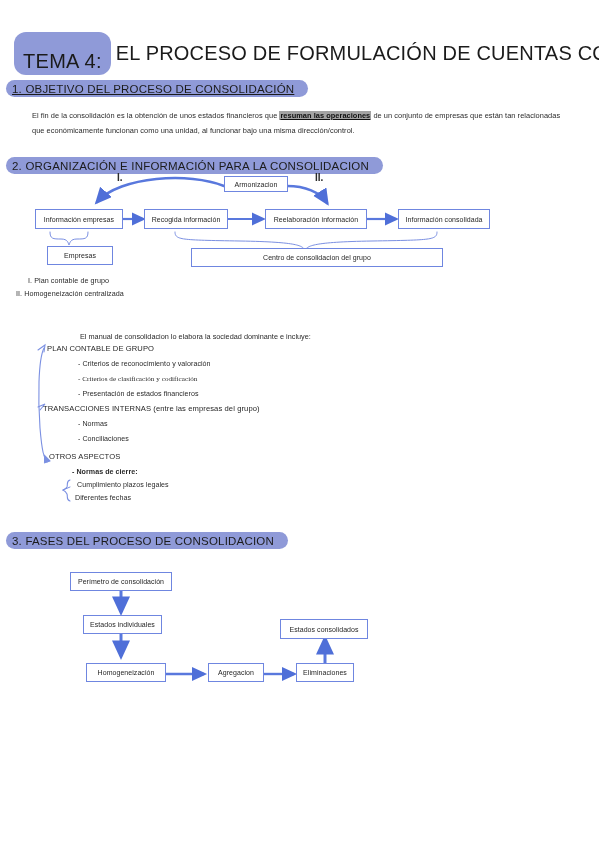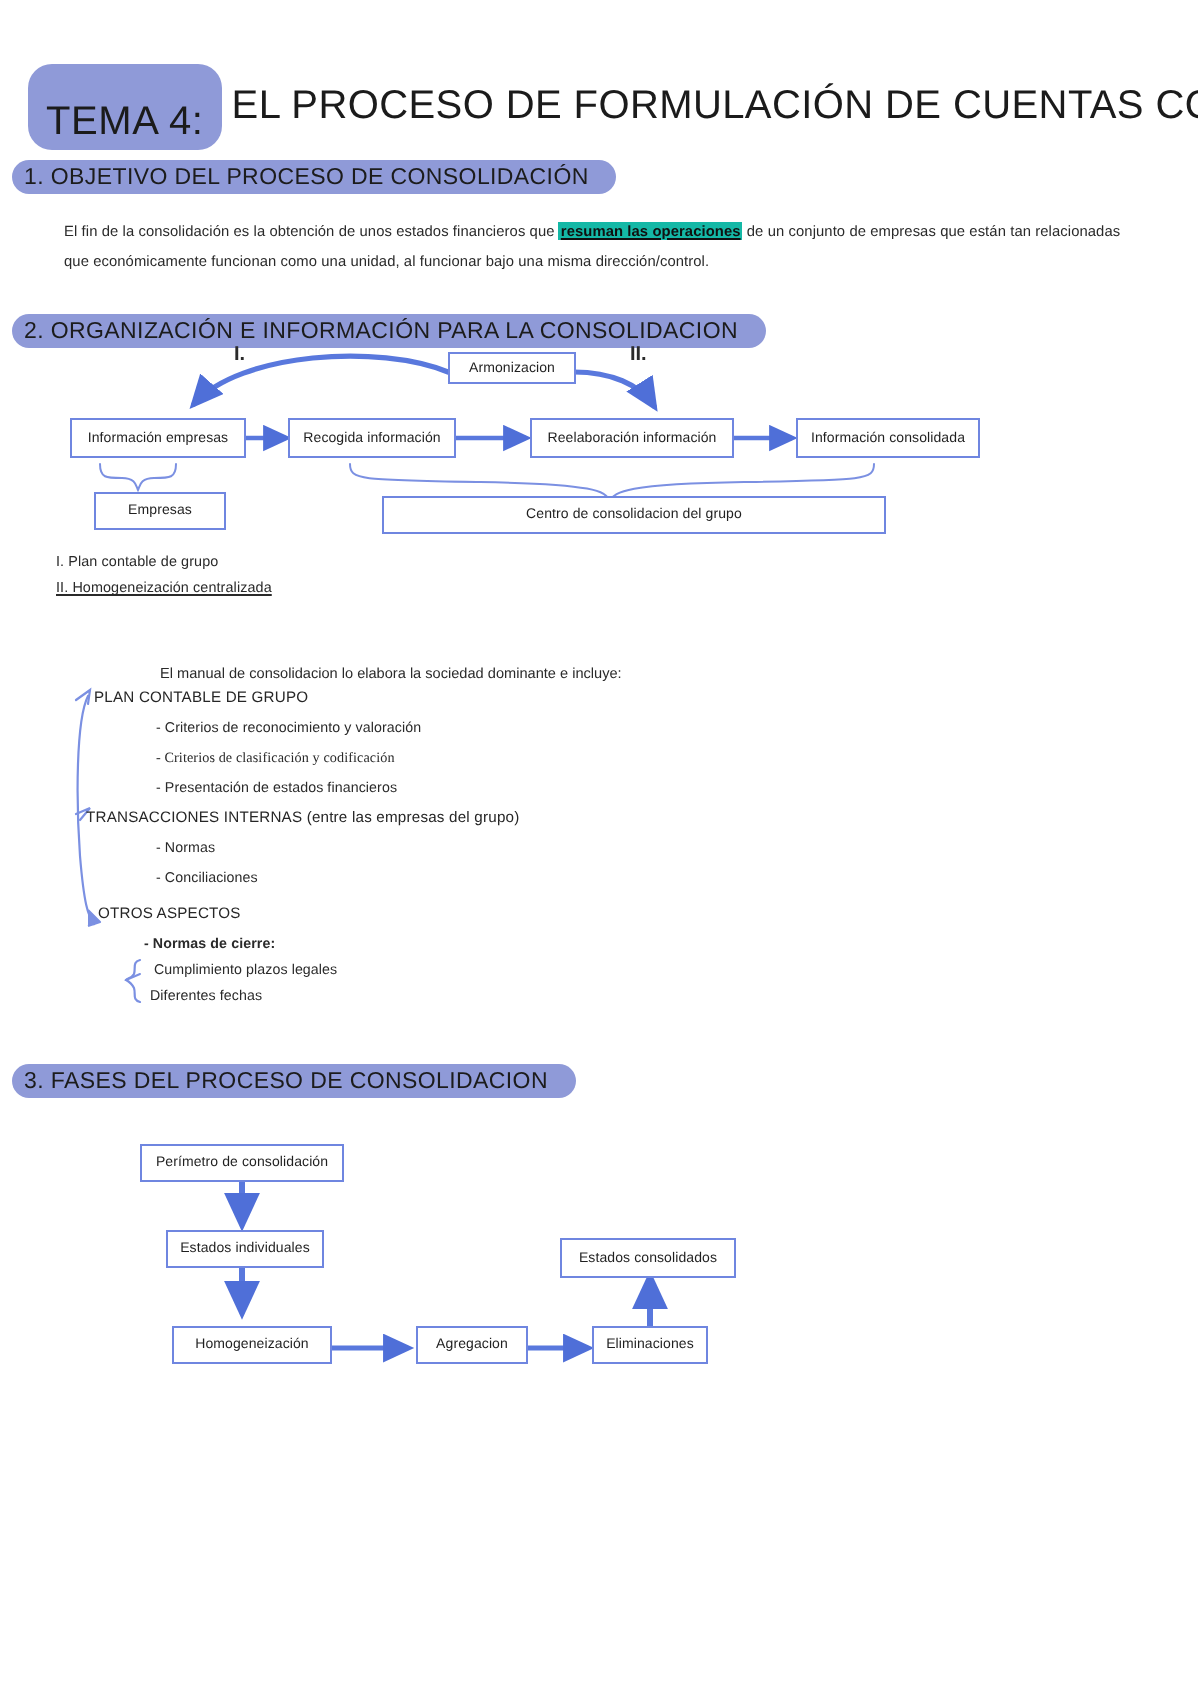--- a/index.html
+++ b/index.html
@@ -57,37 +57,37 @@
     border-radius: 11px;
     height: 17px;
     display: flex;
     align-items: center;
     padding: 0 14px 0 6px;
     font-size: 11.5px;
     letter-spacing: .2px;
     color: #1c1c1c;
     white-space: nowrap;
   }
-  #pill-1 { left: 6px;  top: 80px; }
+  #pill-1 { left: 6px;  top: 80px; text-decoration: underline; }
   #pill-2 { left: 6px;  top: 157px; }
   #pill-3 { left: 6px;  top: 532px; }
 
   
   .para {
     position: absolute;
     left: 32px;
     top: 108px;
     width: 535px;
     font-size: 7.4px;
     line-height: 15px;
     color: #2a2a2a;
     letter-spacing: .05px;
   }
   .hl {
-    background: #14b8a6;
+    background: #a3a3a3;
     font-weight: bold;
     color: #101010;
     text-decoration: underline;
     padding: 0 1px;
   }
 
   
   .dbox {
     position: absolute;
     border: 1px solid #6f86e0;
@@ -200,21 +200,21 @@
   <div class="dbox" style="left:144px; top:209px; width:84px; height:20px;">Recogida información</div>
   <div class="dbox" style="left:265px; top:209px; width:102px; height:20px;">Reelaboración información</div>
   <div class="dbox" style="left:398px; top:209px; width:92px; height:20px;">Información consolidada</div>
   <div class="dbox" style="left:47px; top:246px; width:66px; height:19px;">Empresas</div>
   <div class="dbox" style="left:191px; top:248px; width:252px; height:19px;">Centro de consolidacion del grupo</div>
 
   <div class="romanlab" style="left:117px; top:172px;">I.</div>
   <div class="romanlab" style="left:315px; top:172px;">II.</div>
 
   <div class="note" style="left:28px; top:276px;">I. Plan contable de grupo</div>
-  <div class="note" style="left:28px; top:289px;text-decoration:underline;">II. Homogeneización centralizada</div>
+  <div class="note" style="left:16px; top:289px;">II. Homogeneización centralizada</div>
 
   <div class="manual-intro">El manual de consolidacion lo elabora la sociedad dominante e incluye:</div>
 
   <svg class="svg-layer">
 
     <path d="M44,348 C38,360 38,400 40,428 C42,452 44,458 47,462" fill="none" stroke="#7b90e2" stroke-width="1.1" stroke-linecap="round"></path>
 
     <path d="M38,350 L45,345 L44,352" fill="none" stroke="#7b90e2" stroke-width="1.1" stroke-linecap="round"></path>
 
     <path d="M38,407 L45,404 L40,410" fill="none" stroke="#7b90e2" stroke-width="1.1" stroke-linecap="round"></path>

